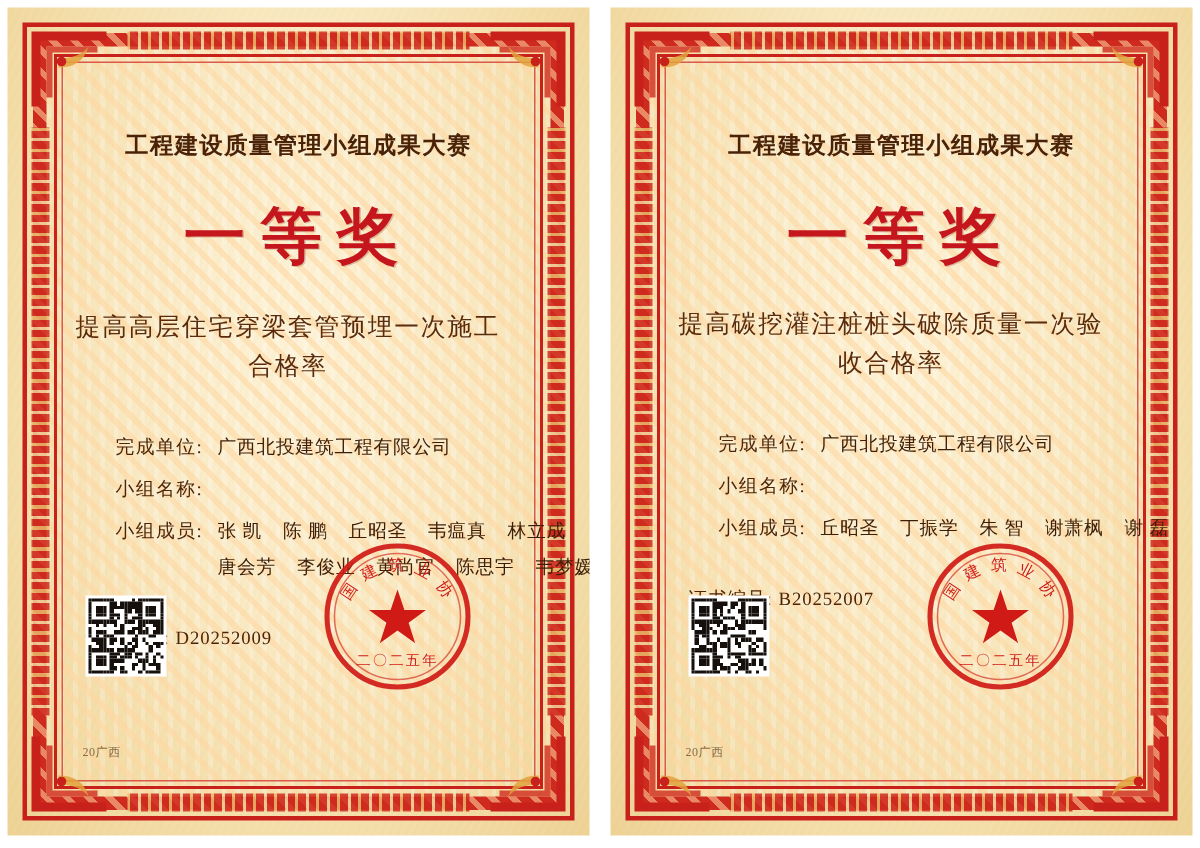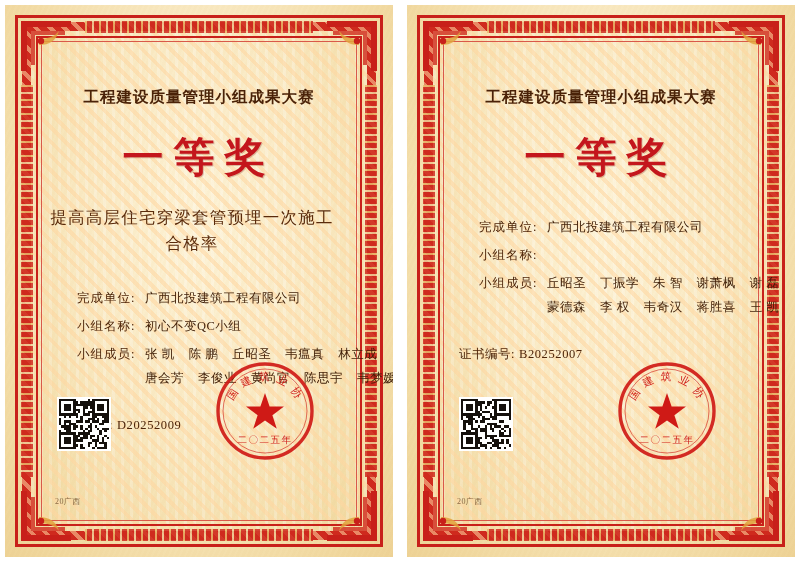--- a/index.html
+++ b/index.html
@@ -286,21 +286,20 @@
       <div class="award-level">一等奖</div>
       <div class="project-title">提高高层住宅穿梁套管预埋一次施工合格率</div>
 
       <div class="fields">
         <div class="field-row">
           <div class="field-label">完成单位:</div>
           <div class="field-value">广西北投建筑工程有限公司</div>
         </div>
         <div class="field-row">
           <div class="field-label">小组名称:</div>
-          <div class="field-value">初心不变QC小组</div>
         </div>
         <div class="field-row">
           <div class="field-label">小组成员:</div>
           <div class="field-value members">
             <div class="members-line">
               <span>张 凯</span>
               <span>陈 鹏</span>
               <span>丘昭圣</span>
               <span>韦瘟真</span>
               <span>林立成</span>
@@ -824,46 +823,40 @@
         <path d="M2 2 H52 V8 H8 V52 H2 Z" fill="#c8201a"></path>
         <path d="M12 12 H46 V16 H16 V46 H12 Z" fill="#cf2a1e" opacity=".8"></path>
         <path d="M20 20 q14 0 20 -8 q-4 14 -20 14 z" fill="#e0a23c" opacity=".85"></path>
         <circle cx="22" cy="22" r="3.2" fill="#c8201a"></circle>
       </svg>
     </div>
 
     <div class="content">
       <div class="contest-title">工程建设质量管理小组成果大赛</div>
       <div class="award-level">一等奖</div>
+      <div class="project-title two-line">提高碳挖灌注桩桩头破除质量一次验收合格率</div>
 
       <div class="fields">
         <div class="field-row">
           <div class="field-label">完成单位:</div>
           <div class="field-value">广西北投建筑工程有限公司</div>
         </div>
         <div class="field-row">
           <div class="field-label">小组名称:</div>
         </div>
         <div class="field-row">
           <div class="field-label">小组成员:</div>
           <div class="field-value members">
             <div class="members-line">
               <span>丘昭圣</span>
               <span>丁振学</span>
               <span>朱 智</span>
               <span>谢萧枫</span>
               <span>谢 磊</span>
             </div>
-            <div class="members-line">
-              <span>蒙德森</span>
-              <span>李 权</span>
-              <span>韦奇汉</span>
-              <span>蒋胜喜</span>
-              <span>王 凯</span>
-            </div>
           </div>
         </div>
       </div>
 
       <div class="cert-no">
         <span>证书编号:</span><span class="cn-val">B20252007</span>
       </div>
 
       <div class="bottom-row">
         <div class="qr">

